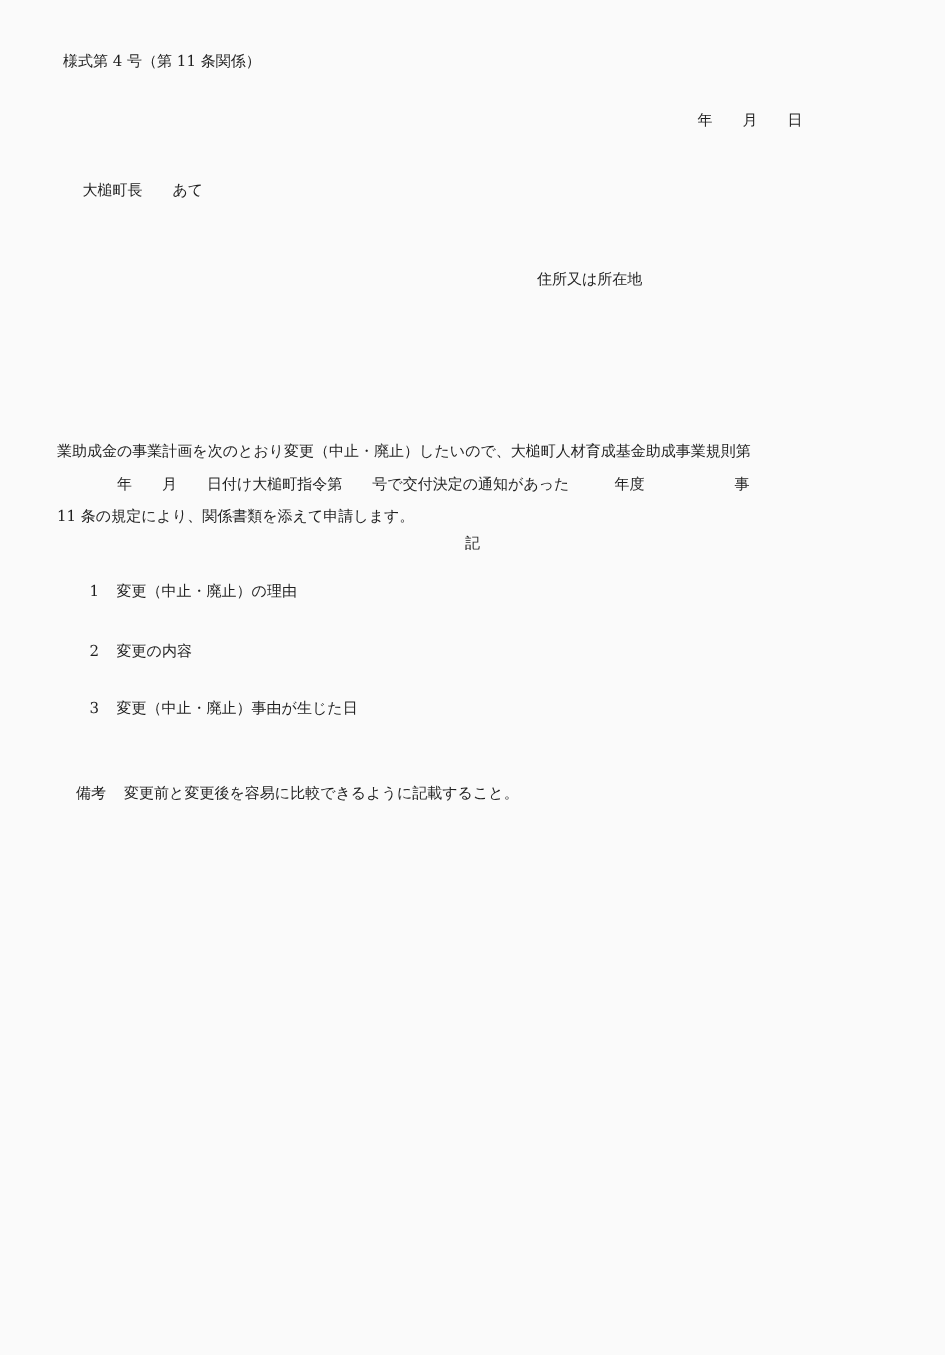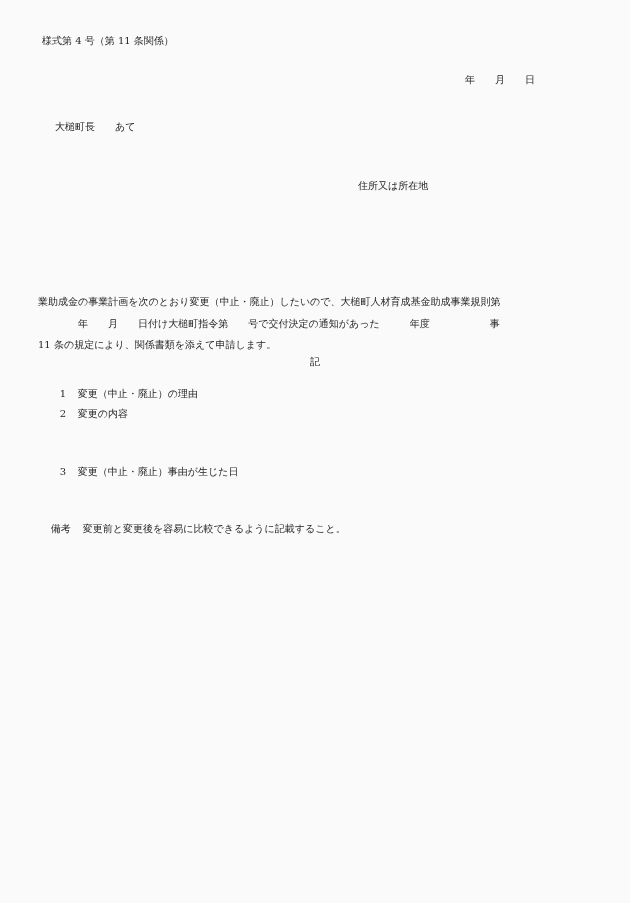--- a/index.html
+++ b/index.html
@@ -35,21 +35,21 @@
   }
   .paragraph .line { white-space: pre; }
   .notation {
     left: 0; right: 0; top: 355px;
     text-align: center;
     position: absolute;
     white-space: pre;
   }
   .list-item { left: 47px; position: absolute; white-space: pre; }
   .item-1 { top: 376px; }
-  .item-2 { top: 396px; }
+  .item-2 { top: 416px; }
   .item-3 { top: 454px; }
   .item-number { display: inline-block; width: 18px; }
   .remarks { left: 38px; top: 511px; position: absolute; white-space: pre; }
   .remarks-label { margin-right: 12px; }
 </style>
 </head>
 <body>
 
 <div class="page">
 

